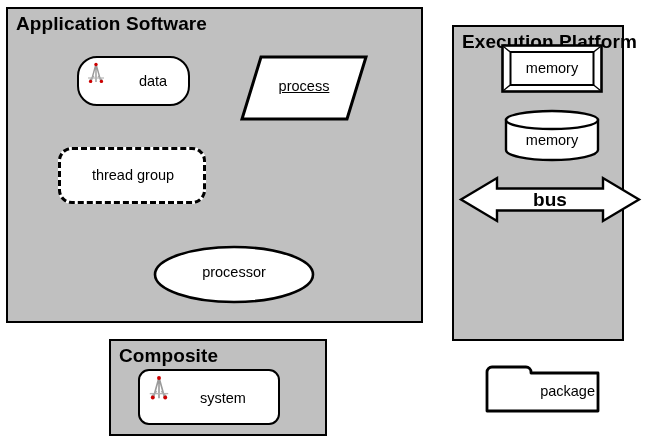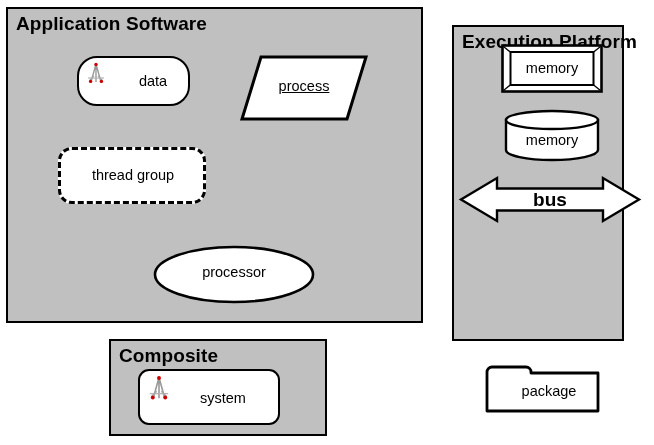--- a/index.html
+++ b/index.html
@@ -145,16 +145,16 @@
       <circle cx="7.6" cy="20.4" r="1.7" fill="#cc0000"></circle>
       <circle cx="18.4" cy="20.4" r="1.7" fill="#cc0000"></circle>
     </svg>
     <div class="shape-label" style="left:38px; top:19px; width:90px;">system</div>
   </div>
 
   <div class="shape" style="left:485px; top:363px; width:115px; height:50px;">
     <svg width="115" height="50" viewBox="0 0 115 50">
       <path d="M2,48 L2,9 A5,5 0 0 1 7,4 L41,4 A5,5 0 0 1 46,9 L46,10 L113,10 L113,48 Z" fill="#ffffff" stroke="#000000" stroke-width="2.8" stroke-linejoin="round"></path>
     </svg>
-    <div class="shape-label" style="left:12px; top:20px; width:104px;">package</div>
+    <div class="shape-label" style="left:6px; top:20px; width:104px;text-align:right;">package</div>
   </div>
 
 </div>
 
 </body></html>

